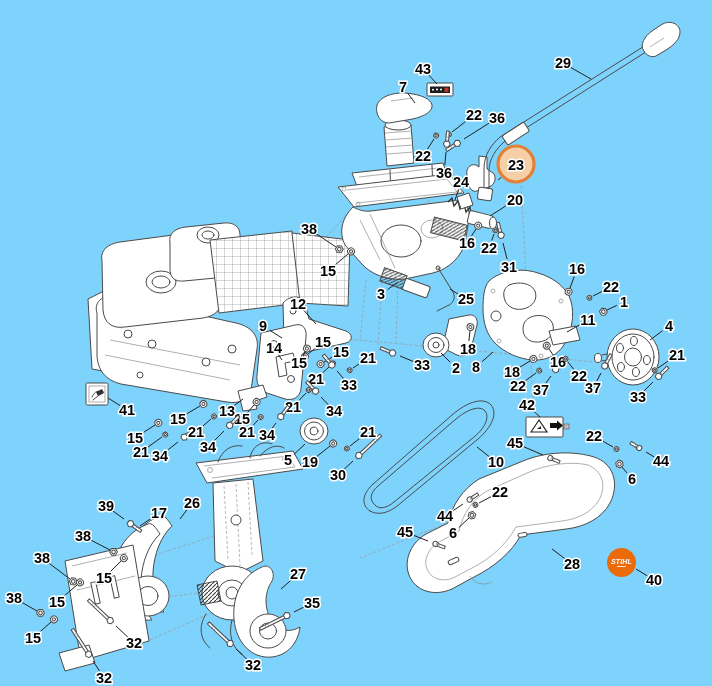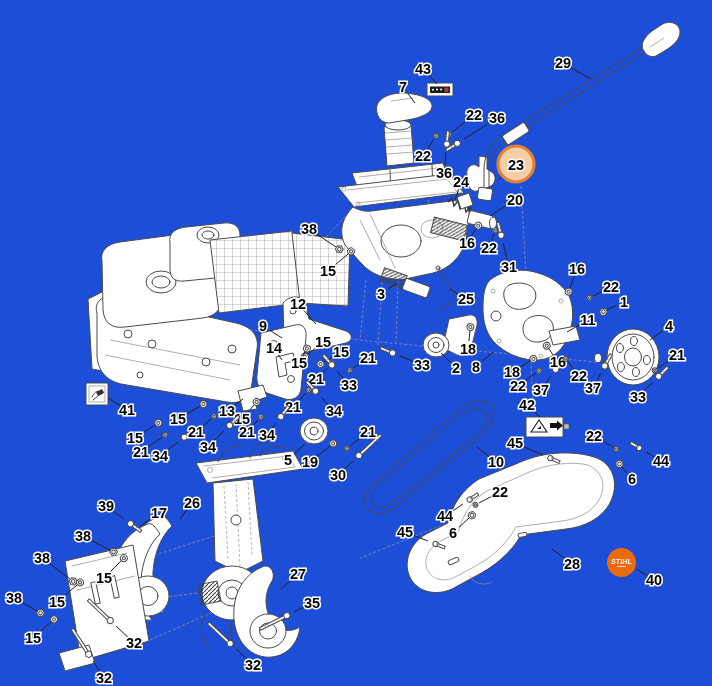--- a/index.html
+++ b/index.html
@@ -1,16 +1,16 @@
 <!DOCTYPE html>
 <html><head>
 <meta charset="utf-8">
 <style>
   html,body{margin:0;padding:0;background:#fff;}
-  #stage{position:relative;width:712px;height:686px;background:#1d4ed8;overflow:hidden;
+  #stage{position:relative;width:712px;height:686px;background:#7dd3fc;overflow:hidden;
          font-family:"Liberation Sans",sans-serif;}
   svg{position:absolute;left:0;top:0;}
   .ln{fill:none;stroke:#4a4a4a;stroke-width:1;stroke-linejoin:round;stroke-linecap:round;}
   .fw{fill:#fff;stroke:#4a4a4a;stroke-width:1;stroke-linejoin:round;}
   .lt{fill:none;stroke:#8c8c8c;stroke-width:.7;}
   .dsh{fill:none;stroke:#9a9a9a;stroke-width:.7;stroke-dasharray:3 2;}
   .leader{stroke:#222;stroke-width:1;fill:none;}
   .plabel{font:bold 14.5px "Liberation Sans",sans-serif;text-anchor:middle;
           paint-order:stroke;stroke:#ffffff;stroke-width:3px;fill:#000;}
   #logo-badge{position:absolute;width:29px;height:29px;border-radius:50%;

